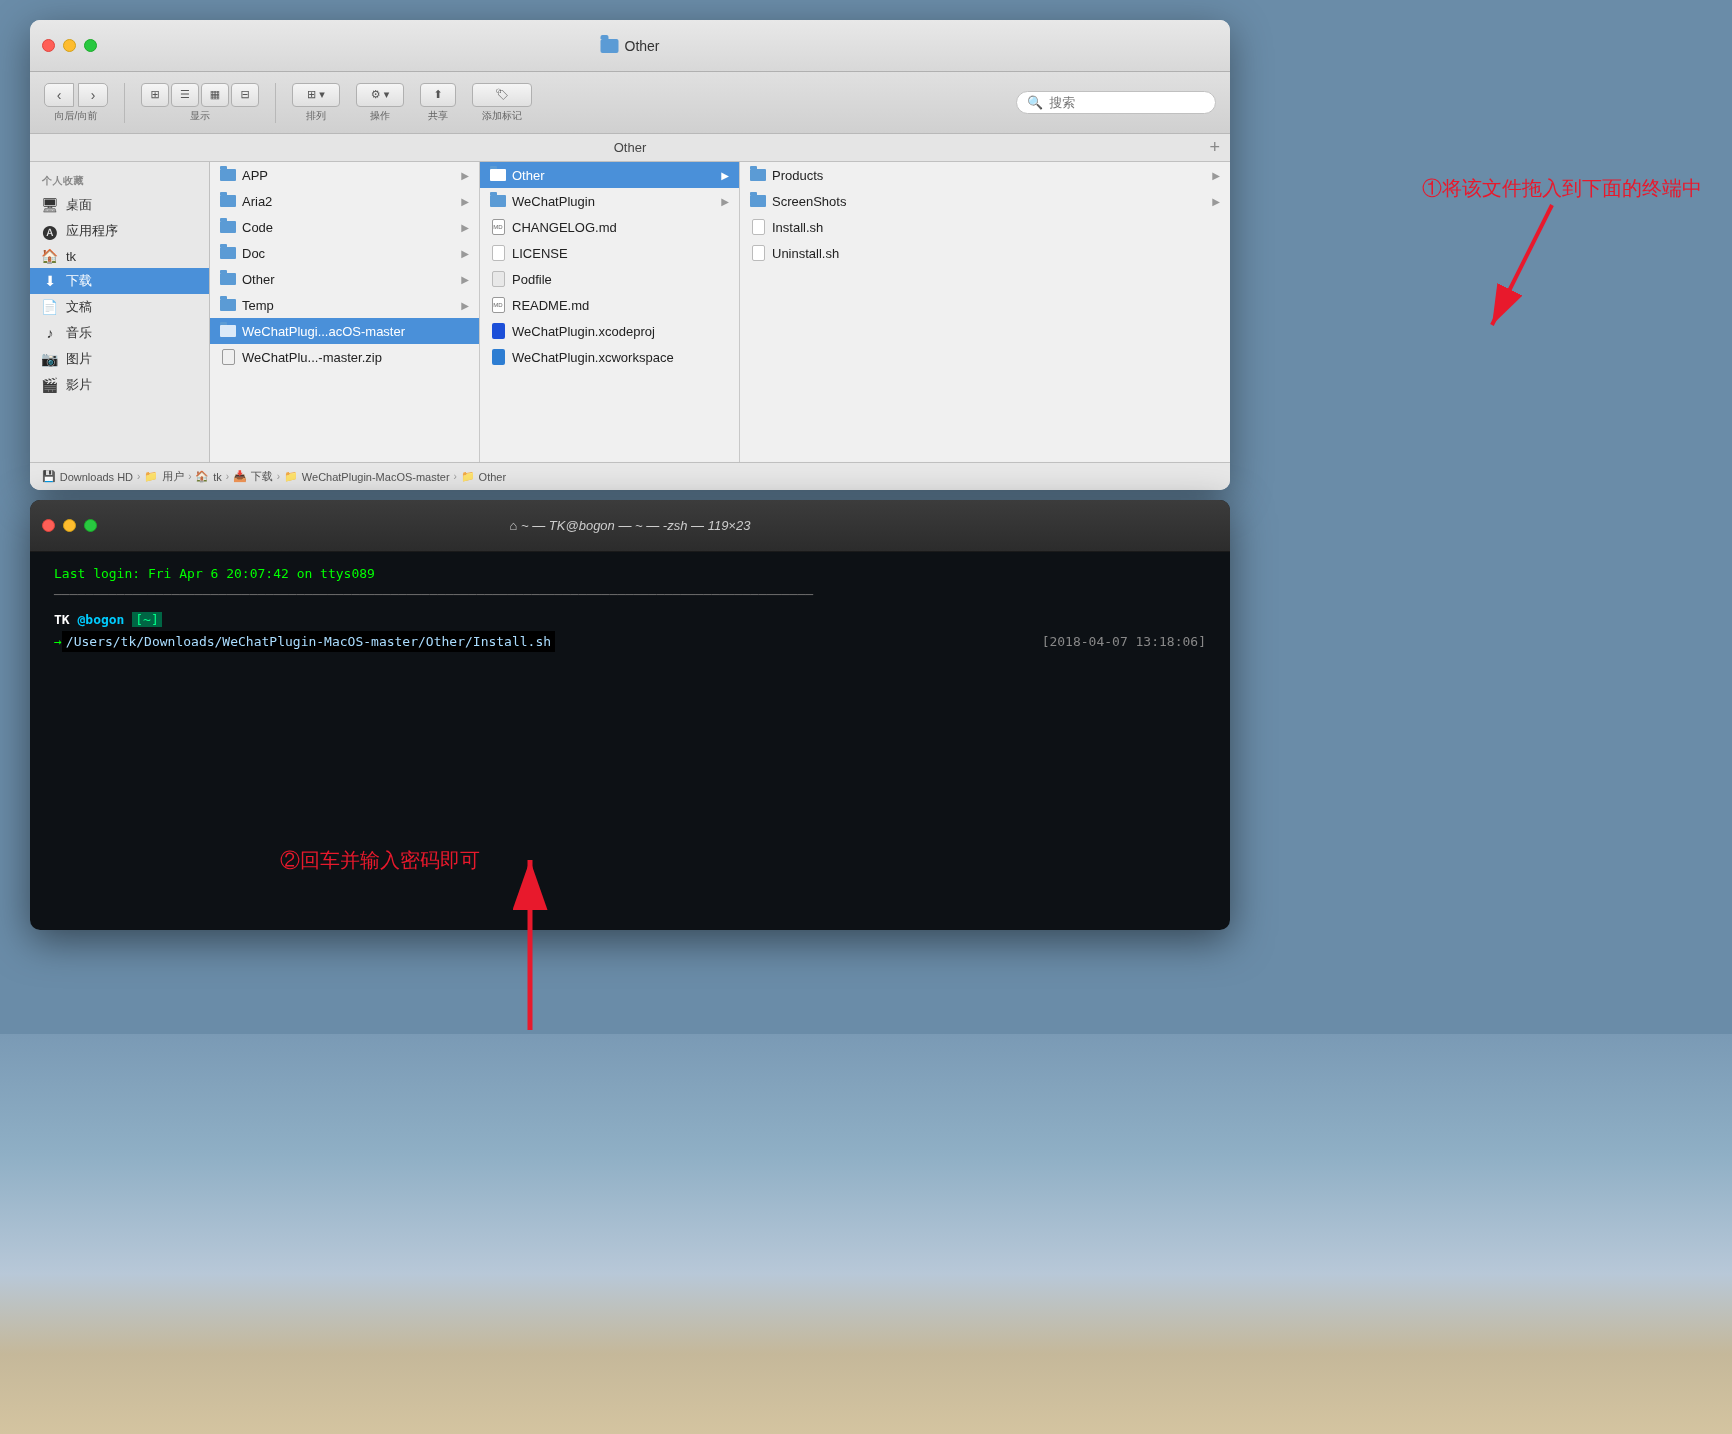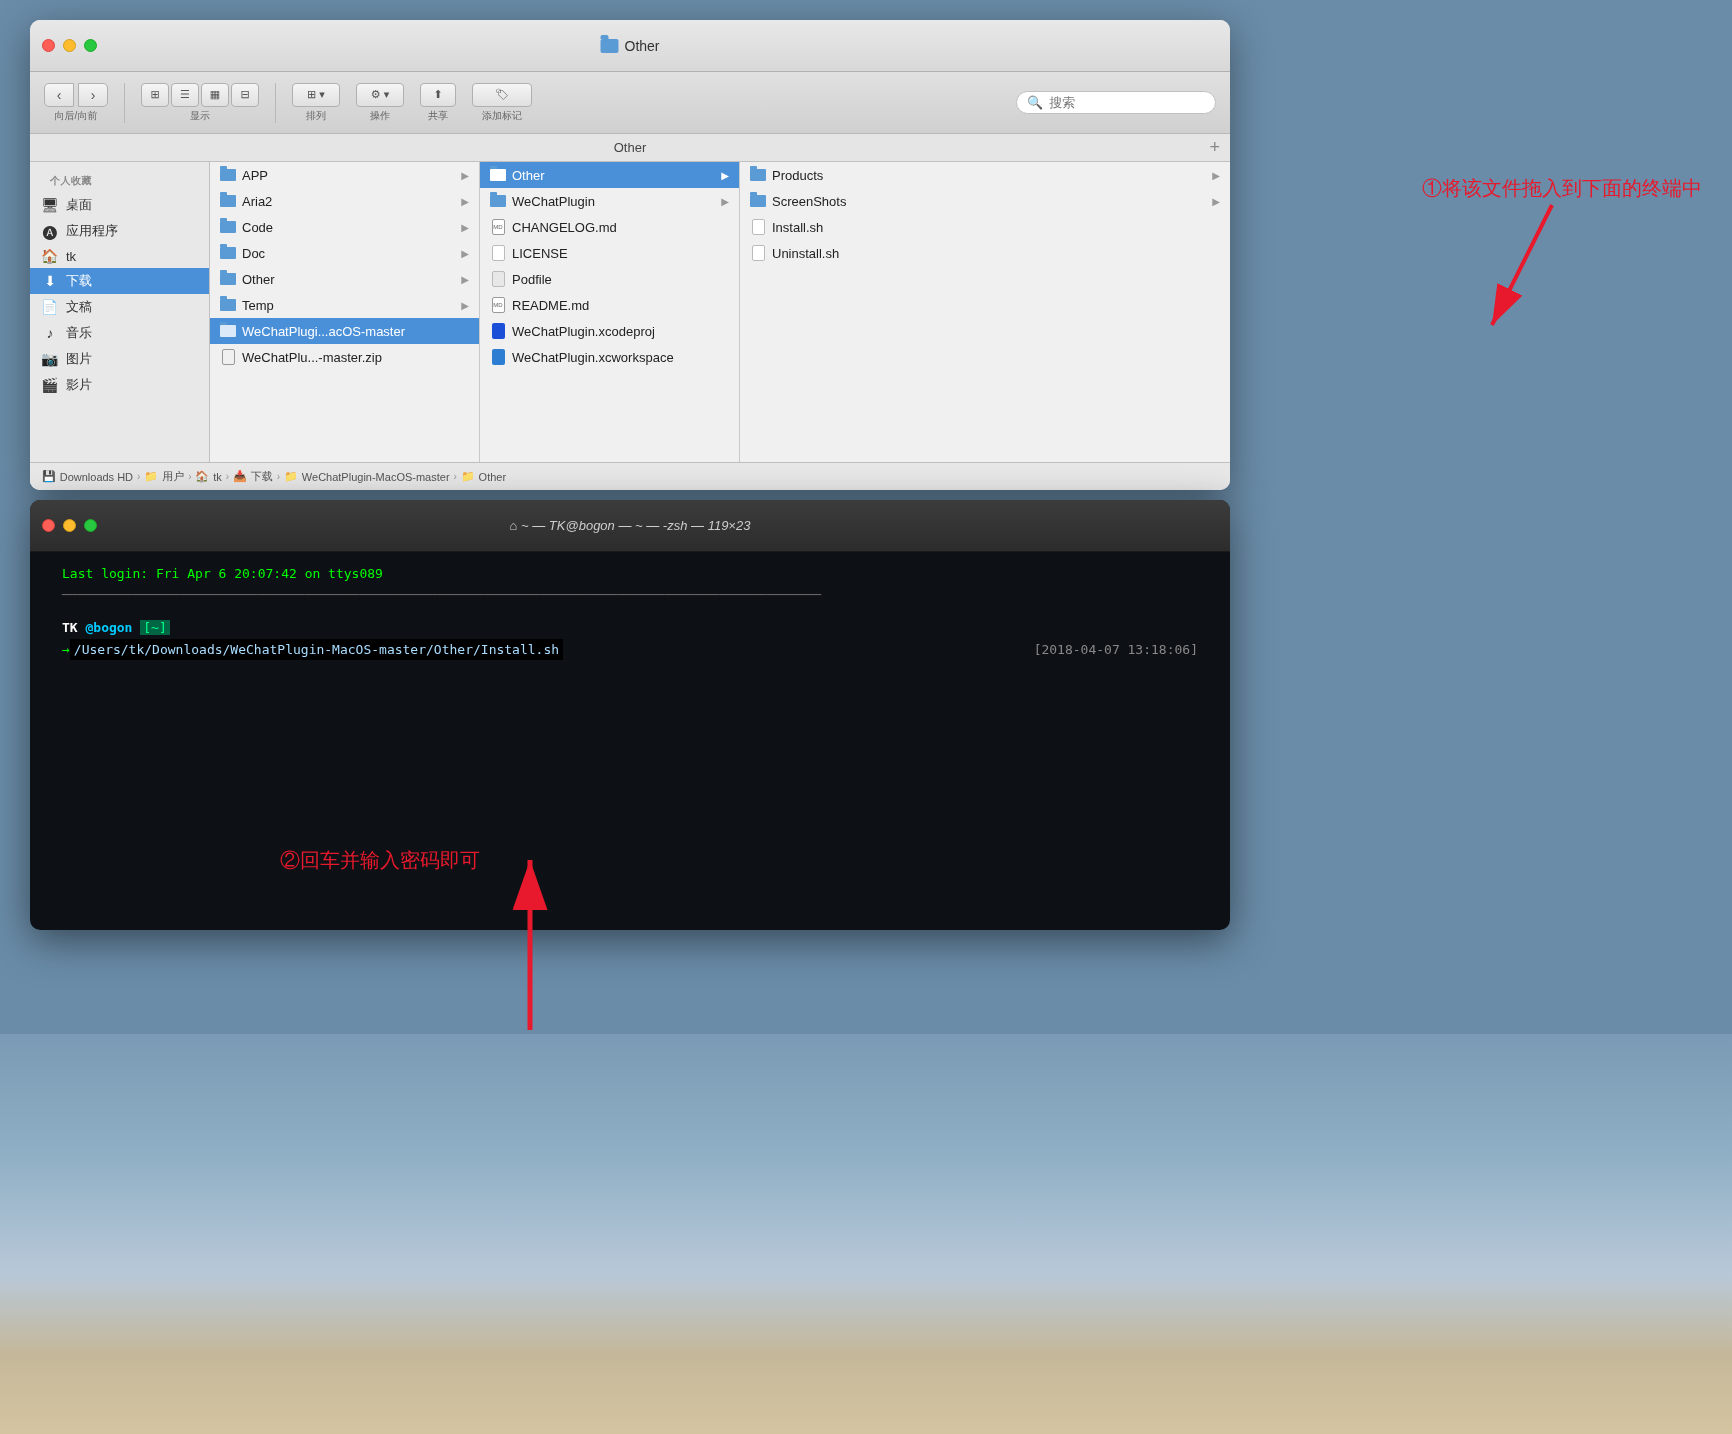--- a/index.html
+++ b/index.html
@@ -238,21 +238,21 @@
       background: #e8e8e8;
       border-right: 1px solid #c0c0c0;
       flex-shrink: 0;
       padding-top: 8px;
     }
 
     .sidebar-section-title {
       font-size: 10px;
       color: #888;
       font-weight: 600;
-      padding: 4px 20px;
+      padding: 4px 12px;
       text-transform: uppercase;
       letter-spacing: 0.5px;
     }
 
     .sidebar-item {
       display: flex;
       align-items: center;
       gap: 8px;
       padding: 4px 12px;
       cursor: pointer;
@@ -431,21 +431,21 @@
     .terminal-title {
       position: absolute;
       left: 50%;
       transform: translateX(-50%);
       font-size: 13px;
       color: #ccc;
       font-style: italic;
     }
 
     .terminal-content {
-      padding: 12px 32px;
+      padding: 12px 24px;
       height: calc(100% - 52px);
       overflow: hidden;
       font-family: "Menlo", "Monaco", monospace;
       font-size: 13px;
       line-height: 1.5;
     }
 
     .term-line { margin-bottom: 1px; }
     .term-green { color: #00ff00; }
     .term-dimline { color: #666; }
@@ -772,21 +772,21 @@
       <div class="traffic-light tl-max"></div>
     </div>
     <div class="terminal-title">⌂ ~ — TK@bogon — ~ — -zsh — 119×23</div>
   </div>
 
   <div class="terminal-content">
     <div class="term-line term-green">Last login: Fri Apr  6 20:07:42 on ttys089</div>
     <div class="term-line">
       <span class="term-dimline">─────────────────────────────────────────────────────────────────────────────────────────────────</span>
     </div>
-    <div class="term-line" style="margin-top:14px;">
+    <div class="term-line" style="margin-top:6px;">
       <span style="color:#ffffff; font-weight:bold;">TK</span>
       <span style="color:#ffffff;"> </span>
       <span style="color:#00ccff; font-weight:bold;">@bogon</span>
       <span style="color:#aaaaaa;"> </span>
       <span style="background:#006644; color:#00ff88; padding:0 3px;">[~]</span>
     </div>
     <div class="term-line" style="display:flex; align-items:center;">
       <span style="color:#00ff00;">→</span>
       <span style="color:#ffffff;"> </span>
       <span style="background:#000000; color:#aaddff; padding:1px 4px; font-family: Menlo, monospace; font-size:13px;">/Users/tk/Downloads/WeChatPlugin-MacOS-master/Other/Install.sh</span>

